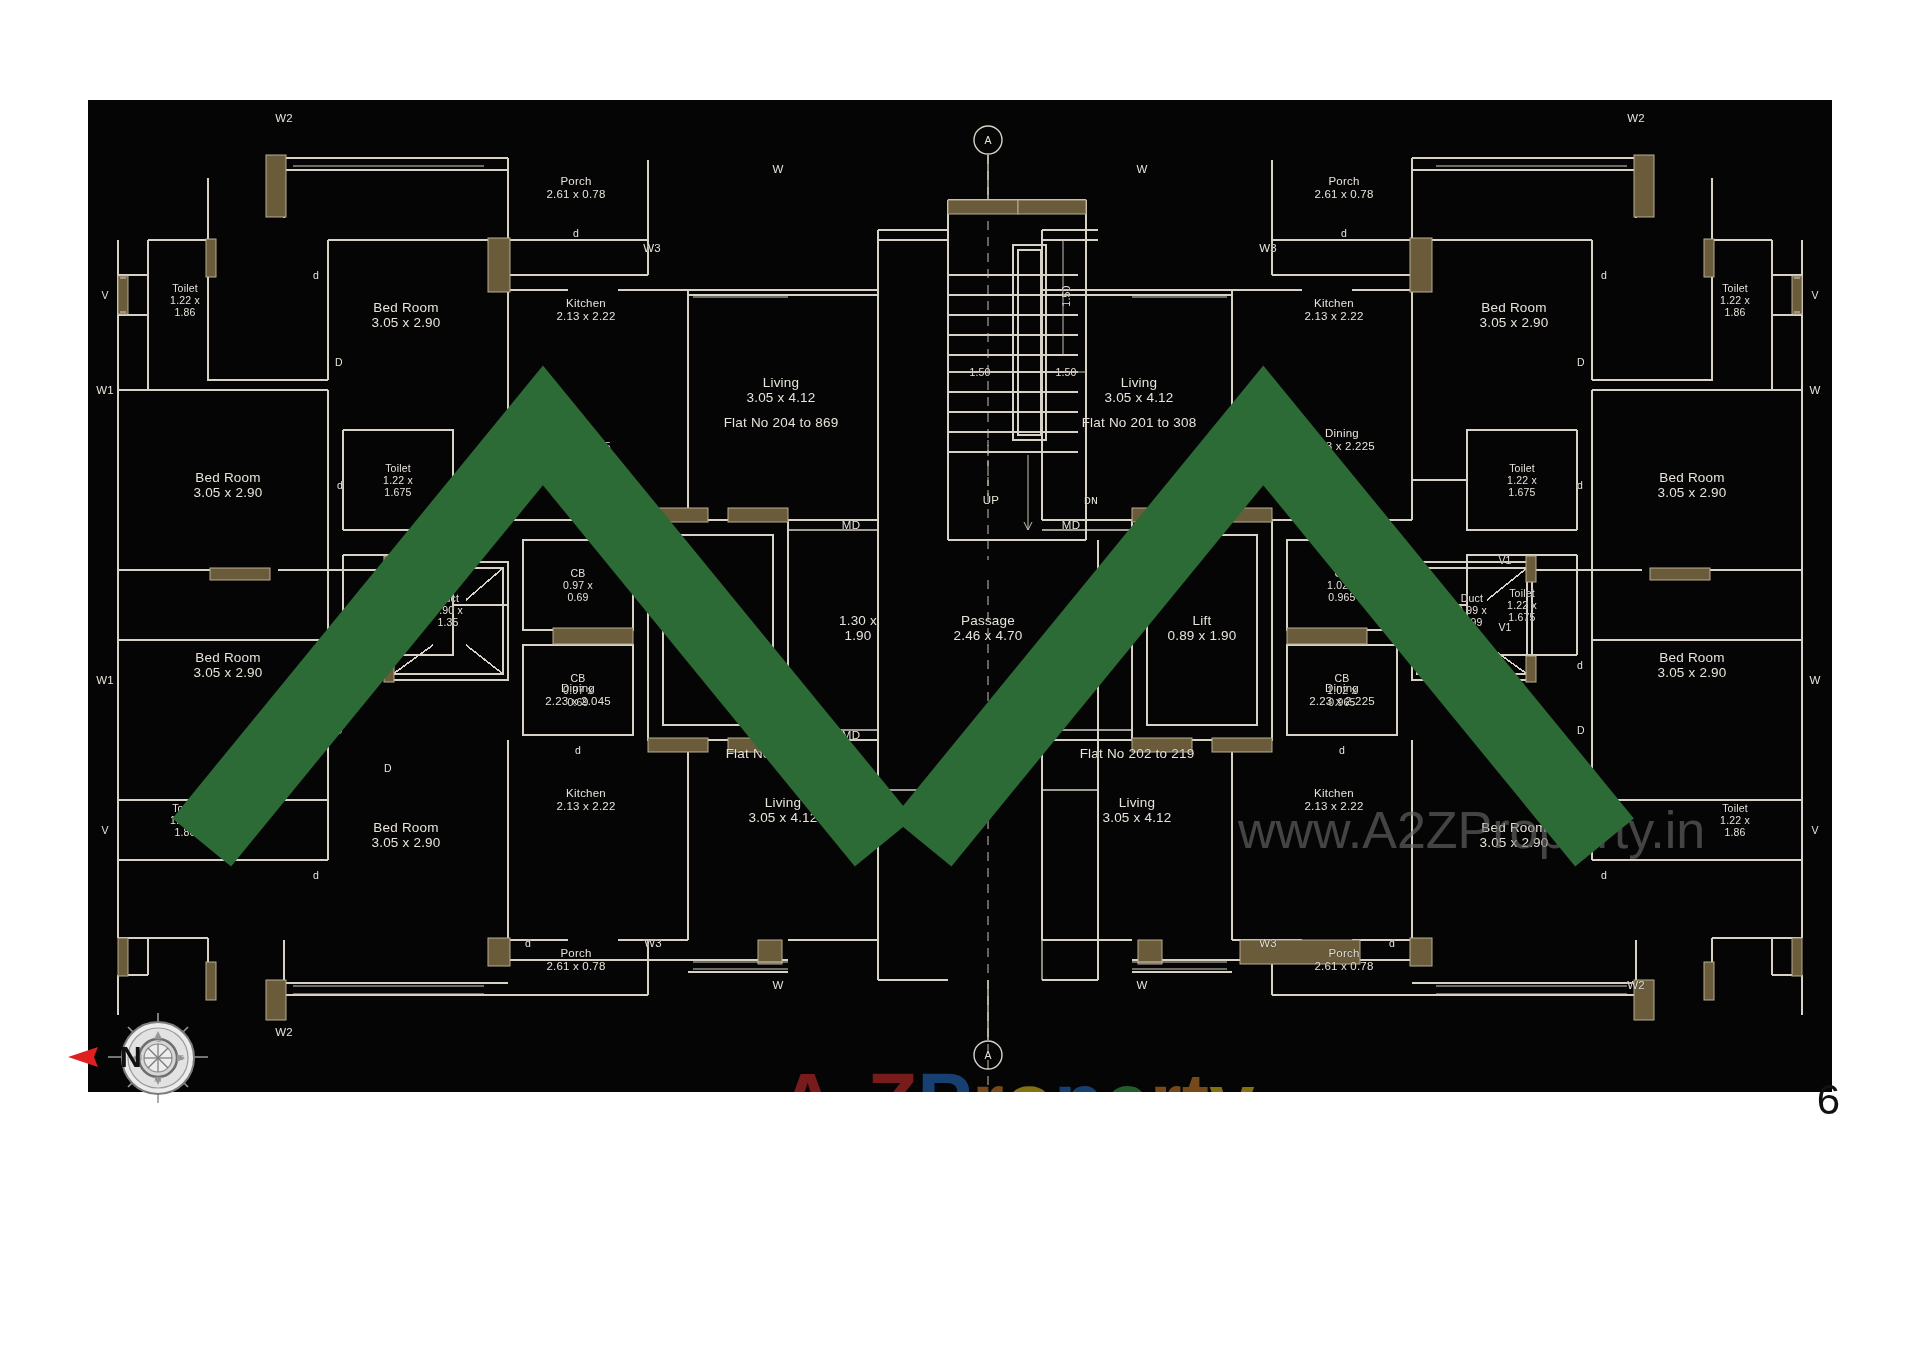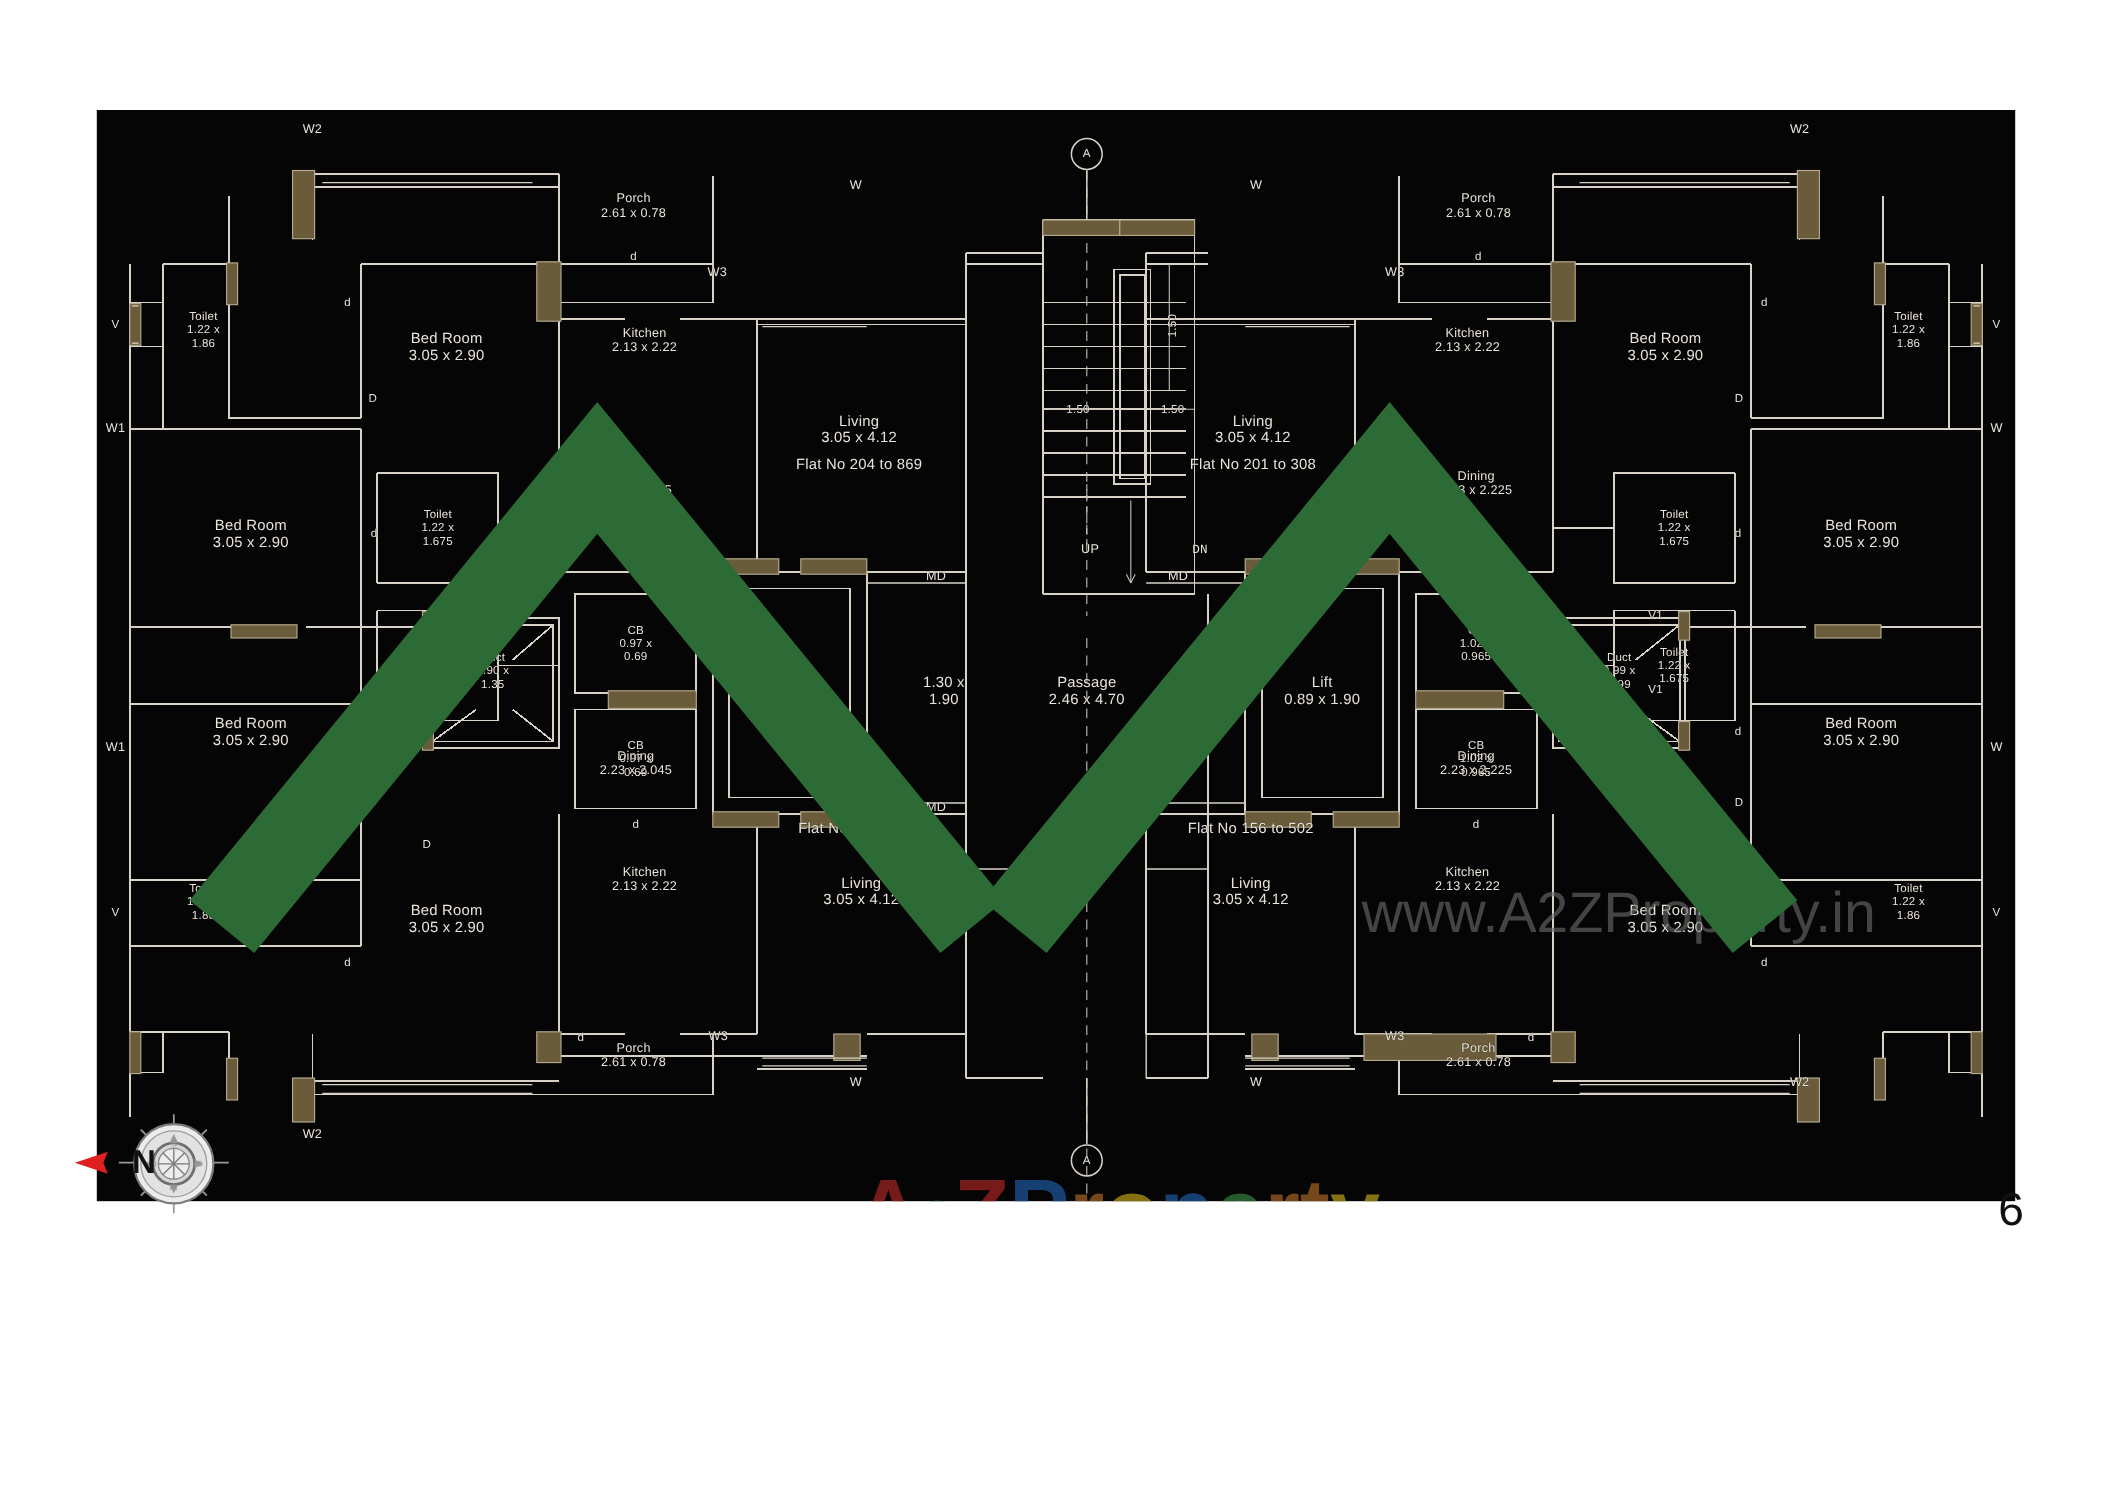--- a/index.html
+++ b/index.html
@@ -533,21 +533,21 @@
 3.05 x 2.90</div>
     <div class="lbl tiny" style="left:1647px;top:720px;">Toilet
 1.22 x
 1.86</div>
     <div class="lbl tiny" style="left:1727px;top:730px;">V</div>
     <div class="lbl tiny" style="left:1516px;top:775px;">d</div>
     <div class="lbl small" style="left:1254px;top:595px;">Dining
 2.23 x 2.225</div>
     <div class="lbl small" style="left:1246px;top:700px;">Kitchen
 2.13 x 2.22</div>
-    <div class="lbl" style="left:1049px;top:653px;">Flat No 156 to 502</div>
+    <div class="lbl" style="left:1049px;top:653px;">Flat No 202 to 219</div>
     <div class="lbl" style="left:1049px;top:710px;">Living
 3.05 x 4.12</div>
     <div class="lbl small" style="left:1256px;top:860px;">Porch
 2.61 x 0.78</div>
     <div class="lbl tiny" style="left:1304px;top:843px;">d</div>
     <div class="lbl small" style="left:1180px;top:843px;">W3</div>
     <div class="lbl small" style="left:1054px;top:885px;">W</div>
     <div class="lbl small" style="left:1548px;top:885px;">W2</div>
 
     <div class="wm-url">www.A2ZProperty.in</div>

